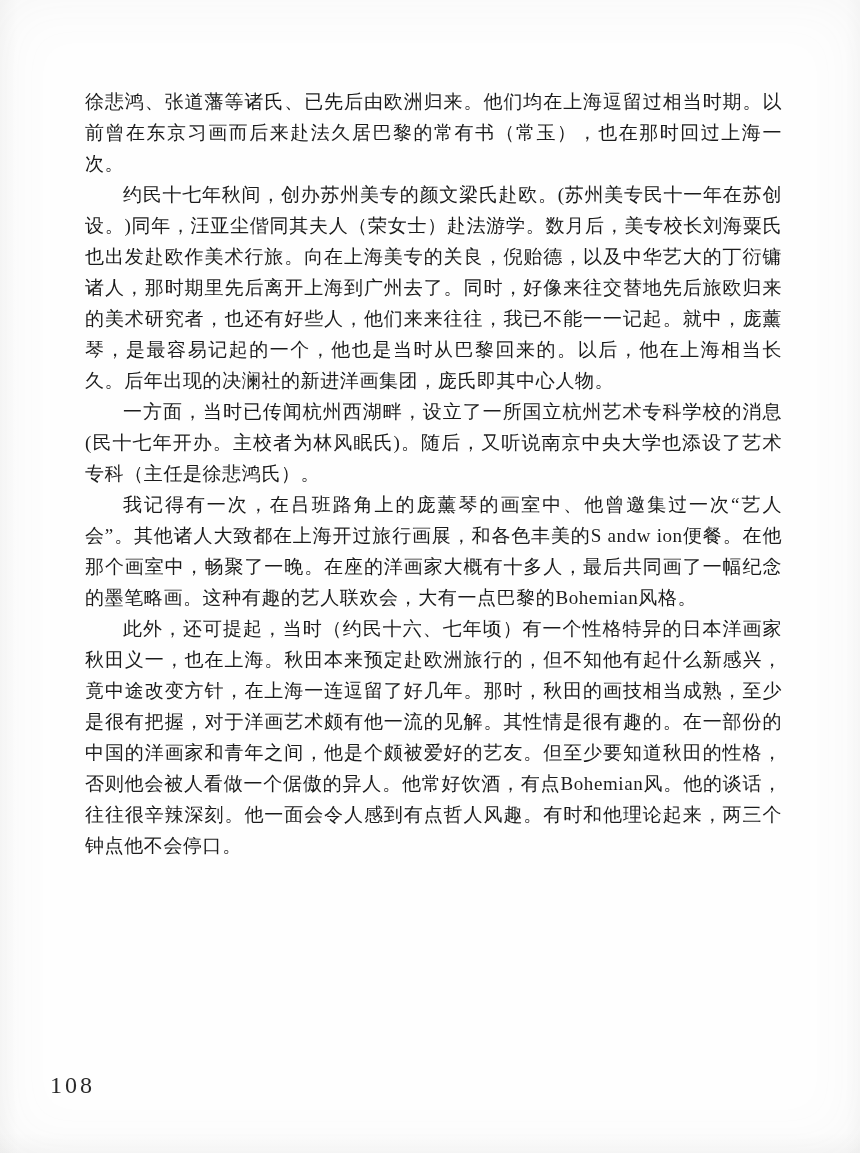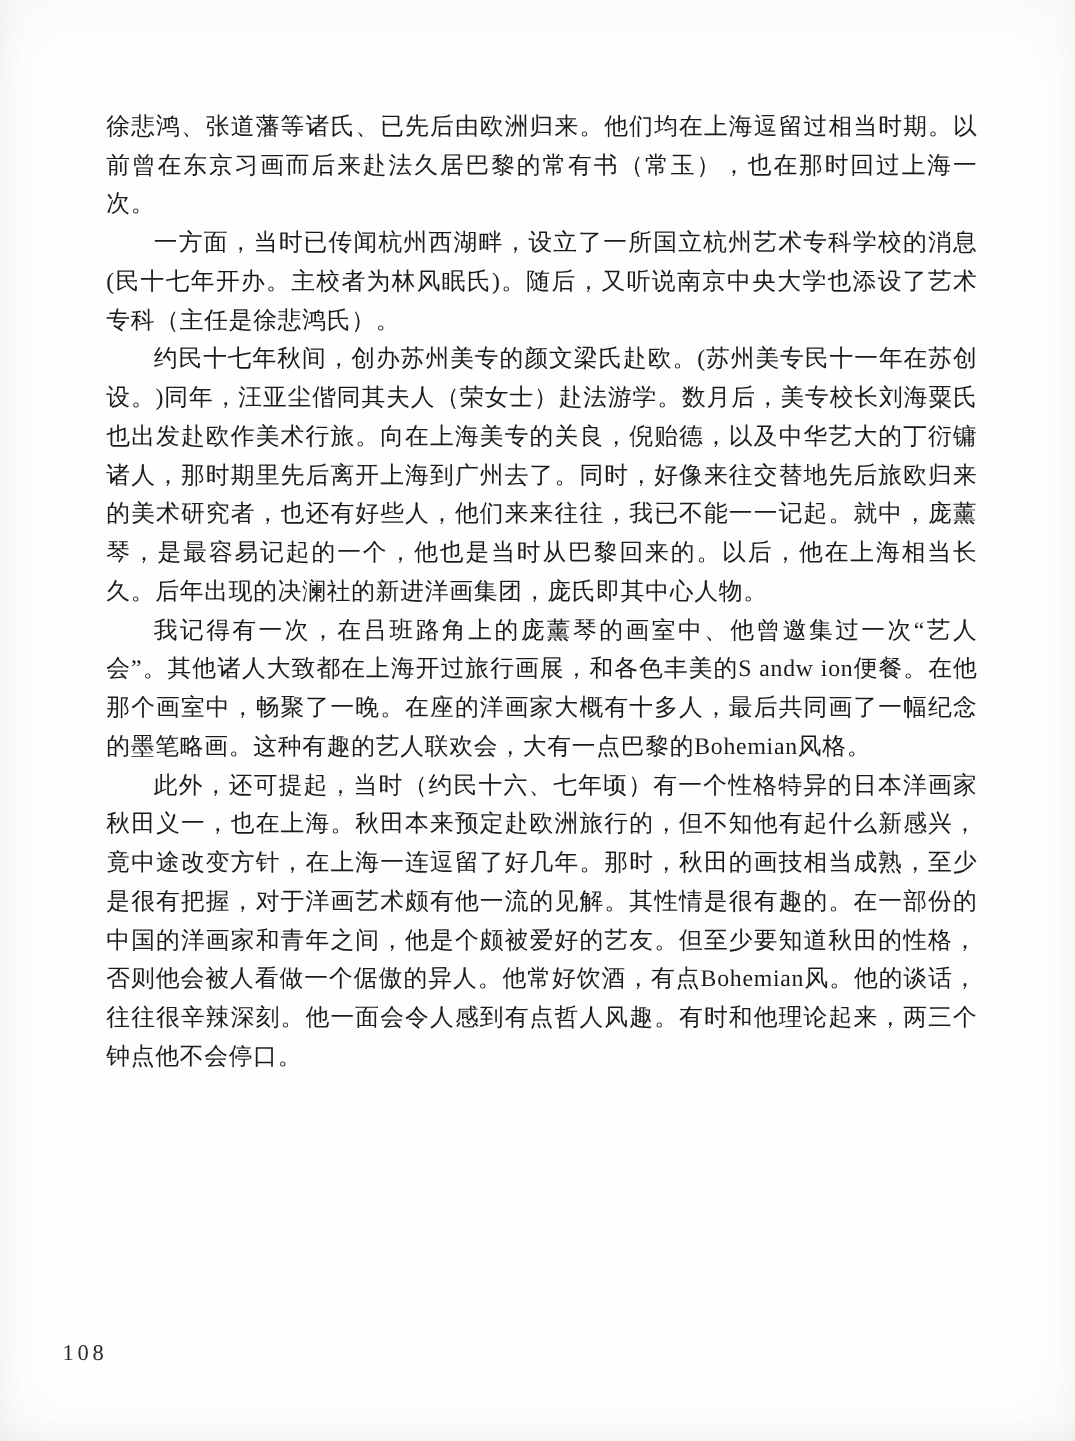--- a/index.html
+++ b/index.html
@@ -39,21 +39,21 @@
     text-indent: 2em;
   }
   .para.continued {
     text-indent: 0;
   }
   .page-number {
     position: absolute;
     left: 50px;
     top: 1072px;
     font-family: "Liberation Serif", "DejaVu Serif", serif;
-    font-size: 18px;
+    font-size: 24px;
     letter-spacing: 3px;
     color: #2a2a2a;
   }
   
   .scan-edge {
     position: absolute;
     inset: 0;
     pointer-events: none;
     background:
       linear-gradient(to right, rgba(140,140,135,0.05), rgba(255,255,255,0) 18px),
@@ -62,20 +62,20 @@
   }
 </style>
 </head>
 <body>
 
 <div class="page">
   <div class="scan-edge"></div>
 
   <div class="text-block">
     <p class="para continued">徐悲鸿、张道藩等诸氏、已先后由欧洲归来。他们均在上海逗留过相当时期。以前曾在东京习画而后来赴法久居巴黎的常有书（常玉），也在那时回过上海一次。</p>
+    <p class="para">约民十七年秋间，创办苏州美专的颜文梁氏赴欧。(苏州美专民十一年在苏创设。)同年，汪亚尘偕同其夫人（荣女士）赴法游学。数月后，美专校长刘海粟氏也出发赴欧作美术行旅。向在上海美专的关良，倪贻德，以及中华艺大的丁衍镛诸人，那时期里先后离开上海到广州去了。同时，好像来往交替地先后旅欧归来的美术研究者，也还有好些人，他们来来往往，我已不能一一记起。就中，庞薰琴，是最容易记起的一个，他也是当时从巴黎回来的。以后，他在上海相当长久。后年出现的决澜社的新进洋画集团，庞氏即其中心人物。</p>
     <p class="para">一方面，当时已传闻杭州西湖畔，设立了一所国立杭州艺术专科学校的消息(民十七年开办。主校者为林风眠氏)。随后，又听说南京中央大学也添设了艺术专科（主任是徐悲鸿氏）。</p>
-    <p class="para">约民十七年秋间，创办苏州美专的颜文梁氏赴欧。(苏州美专民十一年在苏创设。)同年，汪亚尘偕同其夫人（荣女士）赴法游学。数月后，美专校长刘海粟氏也出发赴欧作美术行旅。向在上海美专的关良，倪贻德，以及中华艺大的丁衍镛诸人，那时期里先后离开上海到广州去了。同时，好像来往交替地先后旅欧归来的美术研究者，也还有好些人，他们来来往往，我已不能一一记起。就中，庞薰琴，是最容易记起的一个，他也是当时从巴黎回来的。以后，他在上海相当长久。后年出现的决澜社的新进洋画集团，庞氏即其中心人物。</p>
     <p class="para">我记得有一次，在吕班路角上的庞薰琴的画室中、他曾邀集过一次“艺人会”。其他诸人大致都在上海开过旅行画展，和各色丰美的S andw ion便餐。在他那个画室中，畅聚了一晚。在座的洋画家大概有十多人，最后共同画了一幅纪念的墨笔略画。这种有趣的艺人联欢会，大有一点巴黎的Bohemian风格。</p>
     <p class="para">此外，还可提起，当时（约民十六、七年顷）有一个性格特异的日本洋画家秋田义一，也在上海。秋田本来预定赴欧洲旅行的，但不知他有起什么新感兴，竟中途改变方针，在上海一连逗留了好几年。那时，秋田的画技相当成熟，至少是很有把握，对于洋画艺术颇有他一流的见解。其性情是很有趣的。在一部份的中国的洋画家和青年之间，他是个颇被爱好的艺友。但至少要知道秋田的性格，否则他会被人看做一个倨傲的异人。他常好饮酒，有点Bohemian风。他的谈话，往往很辛辣深刻。他一面会令人感到有点哲人风趣。有时和他理论起来，两三个钟点他不会停口。</p>
   </div>
 
   <div class="page-number">108</div>
 </div>
 
 </body></html>

